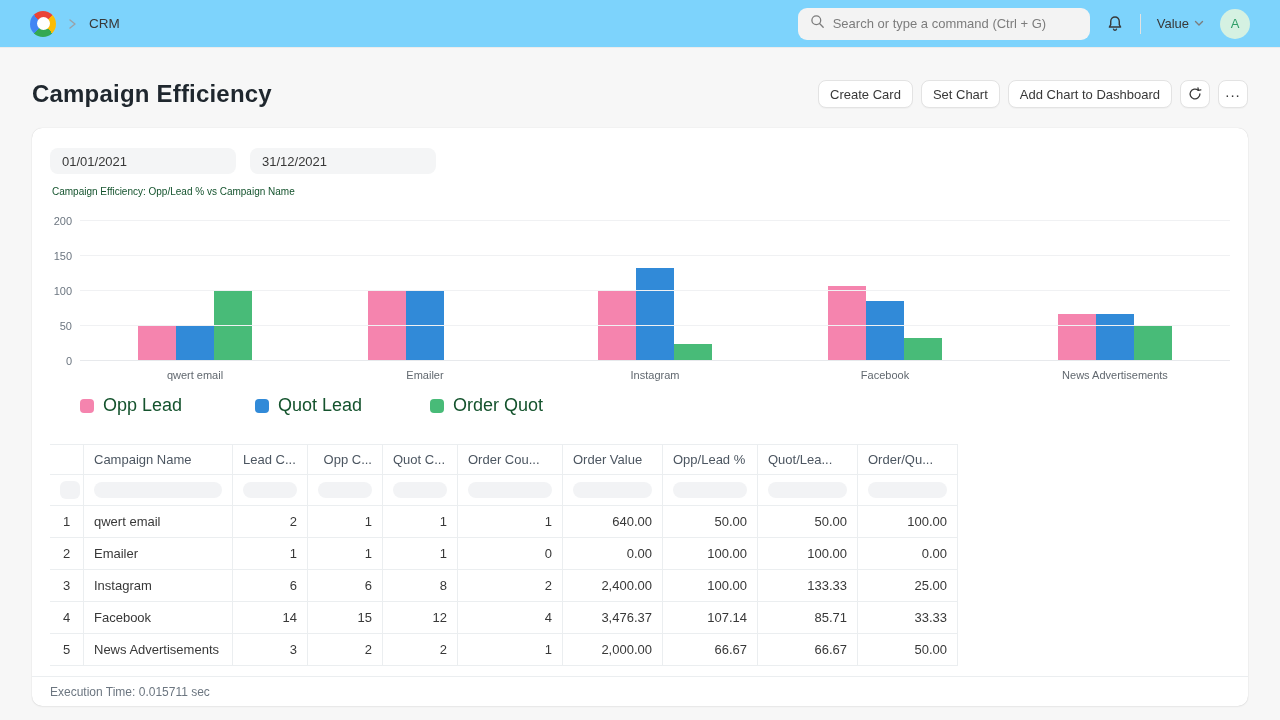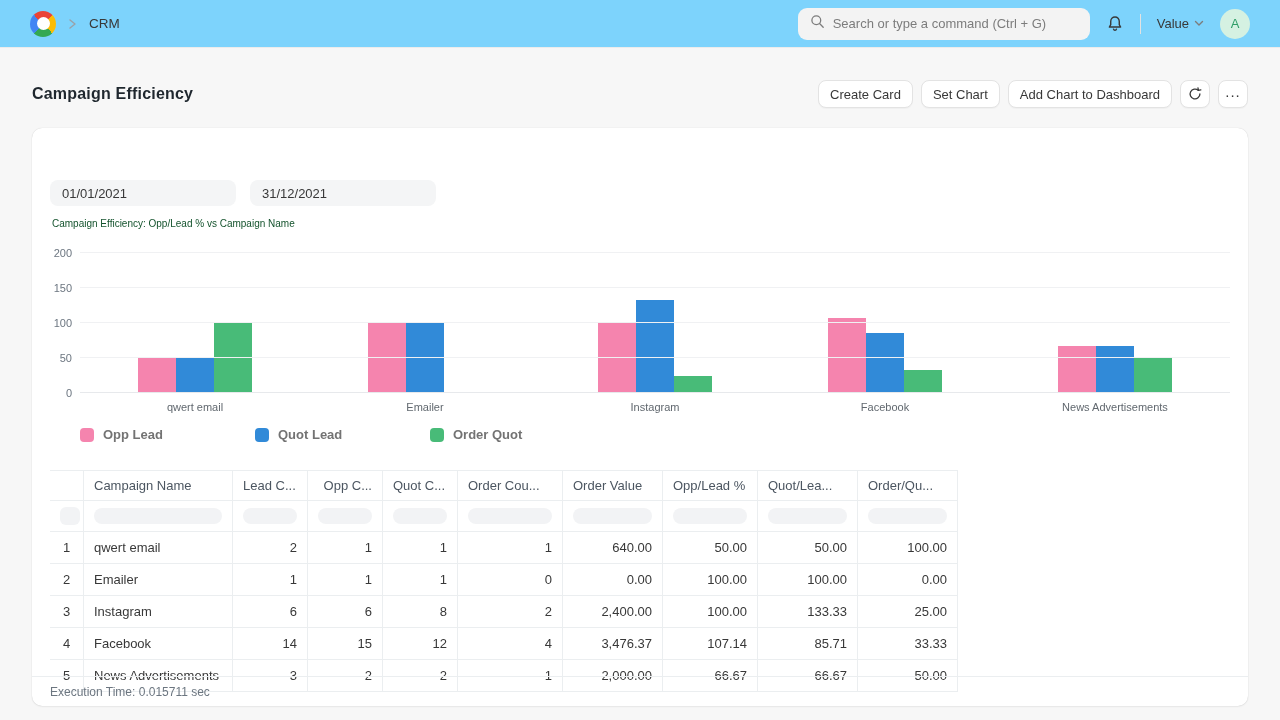--- a/index.html
+++ b/index.html
@@ -23,53 +23,53 @@
                      font-size:13px; color:#383838; font-family:inherit; }
   .searchbox input::placeholder { color:#7c7c7c; }
   .icon-btn { background:none; border:0; cursor:pointer; display:flex; align-items:center; }
   .nav-divider { width:1px; height:20px; background:#e2e2e2; }
   .help { display:flex; align-items:center; gap:5px; font-size:13px; color:#383838; cursor:pointer; }
   .avatar { width:30px; height:30px; border-radius:50%; background:#d5f1e2; color:#2f9e68;
             display:flex; align-items:center; justify-content:center; font-size:13px; cursor:pointer; }
 
   
   .page-head { padding:32px 32px 20px; display:flex; align-items:center; }
-  .page-title { font-size:16px; font-weight:bold; color:#1f272e; letter-spacing:.2px; }
+  .page-title { font-size:24px; font-weight:bold; color:#1f272e; letter-spacing:.2px; }
   .actions { margin-left:auto; display:flex; align-items:center; gap:8px; }
   .btn { height:28px; background:#fff; border:1px solid #e3e3e3; border-radius:8px;
          font-size:13px; color:#383838; padding:0 11px; cursor:pointer;
          font-family:inherit; box-shadow:0 1px 1px rgba(0,0,0,.03); display:flex; align-items:center; }
   .btn.square { width:30px; justify-content:center; padding:0; }
   .dots { font-size:15px; letter-spacing:1px; color:#383838; line-height:1; padding-bottom:6px; }
 
   
   .card { margin:0 32px; height:578px; background:#fff; border-radius:10px; position:relative;
           box-shadow:0 0 1px rgba(0,0,0,.2), 0 1px 2px rgba(0,0,0,.05); padding:20px 18px 0; }
 
   .filters { display:flex; gap:14px; }
   .date-input { width:186px; height:26px; background:#f4f5f6; border:0; border-radius:8px;
-                font-size:13px; color:#383838; padding:0 12px; font-family:inherit; outline:0;margin-top:32px; }
+                font-size:13px; color:#383838; padding:0 12px; font-family:inherit; outline:0; }
 
   .chart-title { margin-top:12px; font-size:10px; color:#14532d; padding-left:2px; }
 
   .chart-plot { margin-left:30px; margin-top:24px; height:140px; position:relative; }
   .gridline { position:absolute; left:0; right:0; height:0; border-top:1px solid #f0f1f3; }
   .gridline.zero { border-top-color:#e7e9ec; }
   .ytick { position:absolute; left:-38px; top:-6px; width:30px; text-align:right;
            font-size:11px; color:#6c7680; }
   .chart-groups { position:absolute; left:0; right:0; top:0; bottom:0; display:flex; }
   .bar-group { flex:1; display:flex; align-items:flex-end; justify-content:center; height:100%; }
   .bar { width:38px; }
   .x-labels { margin-left:30px; margin-top:8px; display:flex; }
   .x-label { flex:1; text-align:center; font-size:11px; color:#61686f; }
 
   .legend { margin-left:30px; margin-top:14px; display:flex; }
   .legend-item { width:175px; display:flex; align-items:center; gap:9px; }
   .swatch { width:14px; height:14px; border-radius:4px; }
-  .legend-label { font-size:13px; font-weight:bold; color:#737373; }
+  .legend-label { font-size:18px; font-weight:normal; color:#14532d; }
 
   
   .rtable { margin-top:28px; width:908px; border-top:1px solid #ebeef0; font-size:13px; }
   .tr { display:flex; border-bottom:1px solid #ebeef0; }
   .cell { flex:none; border-right:1px solid #ebeef0; padding:0 10px; overflow:hidden;
           white-space:nowrap; }
   .tr.head .cell { height:29px; line-height:29px; color:#4c5661; }
   .tr.filter .cell { height:30px; padding:0 10px; }
   .tr.data .cell { height:31px; line-height:31px; color:#383838; }
   .cell.rownum { text-align:center; color:#6c7680; padding:0 4px; }

